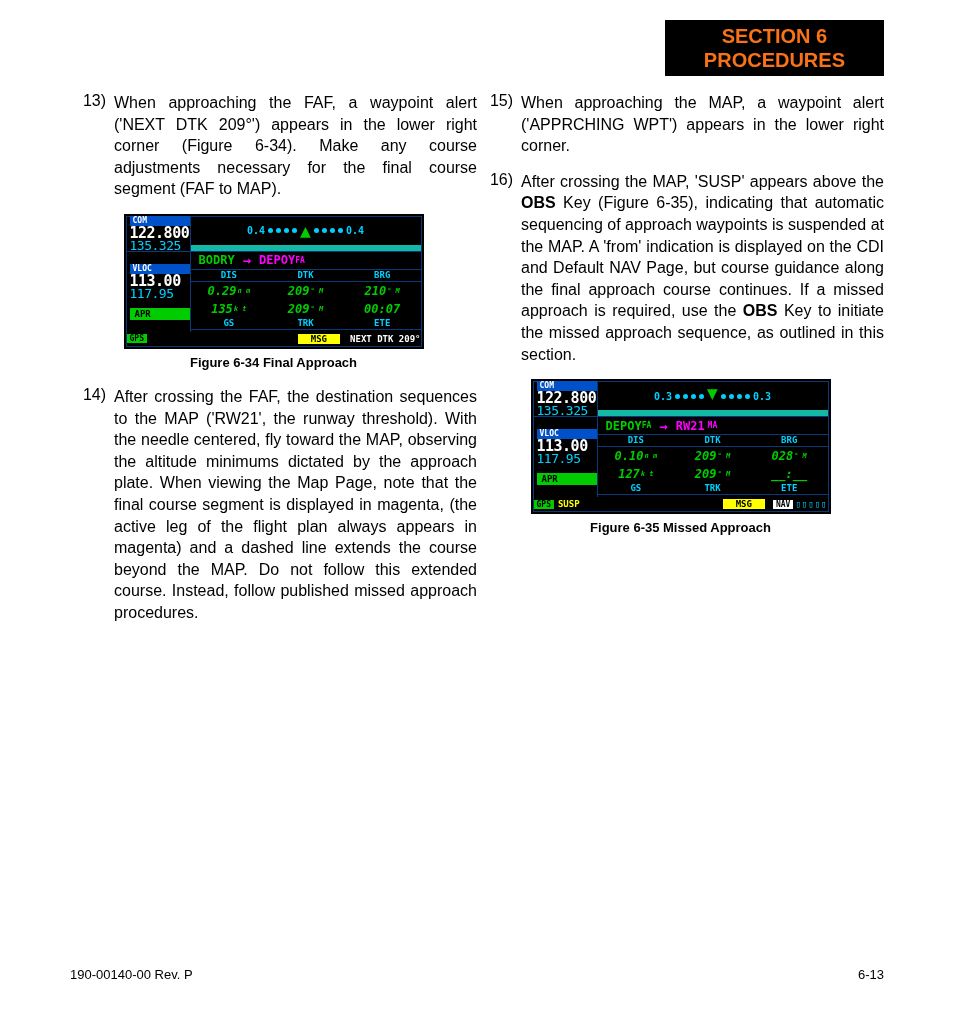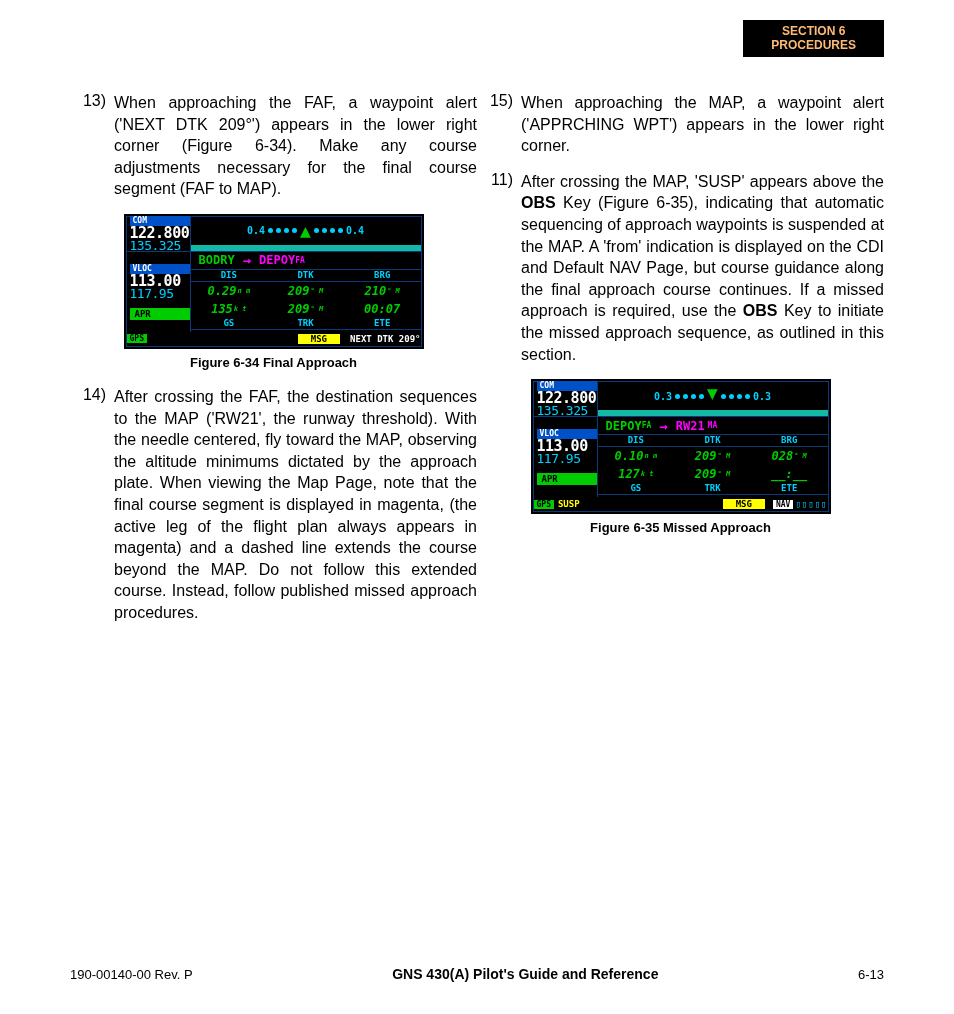--- a/index.html
+++ b/index.html
@@ -10,25 +10,25 @@
     font-family: "Myriad Pro", "Segoe UI", Arial, sans-serif;
     color: #000;
     position: relative;
     padding: 20px 70px 50px 70px;
   }
   .header-tab {
     position: absolute;
     top: 20px;
     right: 70px;
     background: #000;
-    color: #fdba74;
+    color: #f97316;
     font-weight: bold;
     text-align: center;
-    padding: 4px 28px;
-    font-size: 12px;
+    padding: 4px 39px;
+    font-size: 20px;
     line-height: 1.2;
   }
   .columns {
     display: flex;
     margin-top: 72px;
   }
   .col { width: 50%; }
   .step { display: flex; margin-bottom: 14px; }
   .stepnum { width: 44px; flex-shrink: 0; font-size: 16px; text-align: right; padding-right: 8px; }
   .steptext { font-size: 16px; line-height: 1.35; text-align: justify; }
@@ -195,21 +195,21 @@
   </div>
 
   <div class="col">
 
     <div class="step">
       <div class="stepnum">15)</div>
       <div class="steptext">When approaching the MAP, a waypoint alert ('APPRCHING WPT') appears in the lower right corner.</div>
     </div>
 
     <div class="step">
-      <div class="stepnum">11)</div>
+      <div class="stepnum">16)</div>
       <div class="steptext"><span>After crossing the MAP, 'SUSP' appears above the </span><span class="bold">OBS</span><span> Key (Figure 6-35), indicating that automatic sequencing of approach waypoints is suspended at the MAP.  A 'from' indication is displayed on the CDI and Default NAV Page, but course guidance along the final approach course continues.  If a missed approach is required, use the </span><span class="bold">OBS</span><span> Key to initiate the missed approach sequence, as outlined in this section.</span></div>
     </div>
 
     <div class="gps-panel">
       <div class="gps-inner">
         <div style="display:flex; border-bottom:1px solid #0a3a7a;">
           <div class="gps-left" style="height:34px;">
             <span class="lbl-blue">COM</span>
             <span class="freq-active">122.800</span>
             <span class="freq-standby">135.325</span>
@@ -294,15 +294,14 @@
           <span class="nav-boxes">▯▯▯▯▯</span>
         </div>
       </div>
     </div>
     <div class="figcap">Figure 6-35  Missed Approach</div>
   </div>
 </div>
 
 <div class="footer">
   <span>190-00140-00  Rev. P</span>
-  <span class="footer-center">GNS 430(A) Pilot's Guide and Reference</span>
   <span>6-13</span>
 </div>
 
 </body></html>

